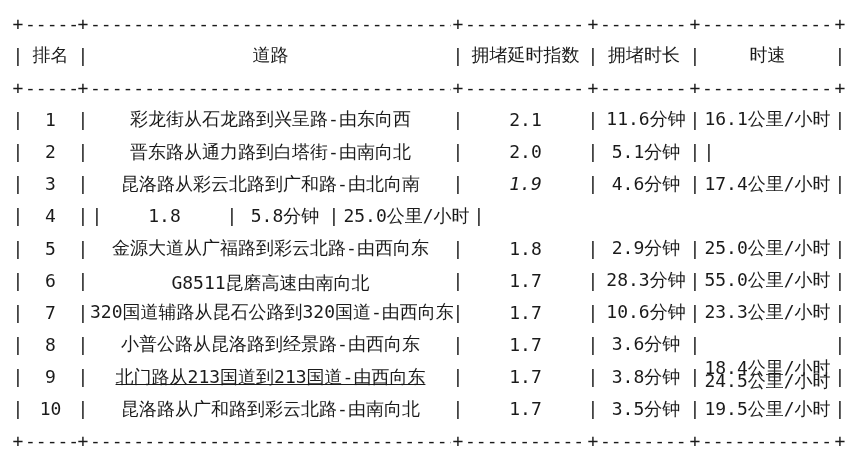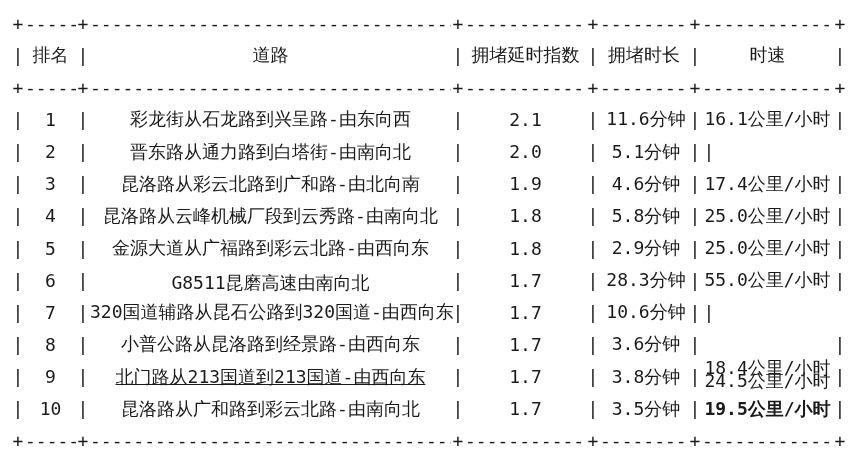--- a/index.html
+++ b/index.html
@@ -112,32 +112,31 @@
       <span class="cell pad-left" style="width: 88px;">5.1分钟</span>
       <span class="vbar">|</span>
       <span class="vbar">|</span>
     </div>
     <div class="t-row">
       <span class="vbar">|</span>
       <span class="cell" style="width: 51px;">3</span>
       <span class="vbar">|</span>
       <span class="cell" style="width: 361px;">昆洛路从彩云北路到广和路-由北向南</span>
       <span class="vbar">|</span>
-      <span class="cell" style="width: 121px;">1.9</span>
+      <span class="cell" style="width: 121px; font-style: italic;">1.9</span>
       <span class="vbar">|</span>
       <span class="cell pad-left" style="width: 88px;">4.6分钟</span>
       <span class="vbar">|</span>
       <span class="cell" style="width: 131px;">17.4公里/小时</span>
       <span class="vbar">|</span>
     </div>
     <div class="t-row">
       <span class="vbar">|</span>
       <span class="cell" style="width: 51px;">4</span>
       <span class="vbar">|</span>
-      <span class="cell" style="width: 361px;">昆洛路从云峰机械厂段到云秀路-由南向北</span>
       <span class="vbar">|</span>
       <span class="cell" style="width: 121px;">1.8</span>
       <span class="vbar">|</span>
       <span class="cell pad-left" style="width: 88px;">5.8分钟</span>
       <span class="vbar">|</span>
       <span class="cell" style="width: 131px;">25.0公里/小时</span>
       <span class="vbar">|</span>
     </div>
     <div class="t-row">
       <span class="vbar">|</span>
@@ -168,20 +167,21 @@
     <div class="t-row">
       <span class="vbar">|</span>
       <span class="cell" style="width: 51px;">7</span>
       <span class="vbar">|</span>
       <span class="cell" style="width: 361px;">320国道辅路从昆石公路到320国道-由西向东</span>
       <span class="vbar">|</span>
       <span class="cell" style="width: 121px;">1.7</span>
       <span class="vbar">|</span>
       <span class="cell pad-left" style="width: 88px;">10.6分钟</span>
       <span class="vbar">|</span>
+      <span class="cell" style="width: 131px;">23.3公里/小时</span>
       <span class="vbar">|</span>
     </div>
     <div class="t-row">
       <span class="vbar">|</span>
       <span class="cell" style="width: 51px;">8</span>
       <span class="vbar">|</span>
       <span class="cell" style="width: 361px;">小普公路从昆洛路到经景路-由西向东</span>
       <span class="vbar">|</span>
       <span class="cell" style="width: 121px;">1.7</span>
       <span class="vbar">|</span>
@@ -206,21 +206,21 @@
     <div class="t-row">
       <span class="vbar">|</span>
       <span class="cell" style="width: 51px;">10</span>
       <span class="vbar">|</span>
       <span class="cell" style="width: 361px;">昆洛路从广和路到彩云北路-由南向北</span>
       <span class="vbar">|</span>
       <span class="cell" style="width: 121px;">1.7</span>
       <span class="vbar">|</span>
       <span class="cell pad-left" style="width: 88px;">3.5分钟</span>
       <span class="vbar">|</span>
-      <span class="cell" style="width: 131px; font-weight: bold;">19.5公里/小时</span>
+      <span class="cell" style="width: 131px;">19.5公里/小时</span>
       <span class="vbar">|</span>
     </div>
     <div class="t-row border-row">
       <span class="junction">+</span>
       <span class="dash-seg" style="width: 51px;">----------</span>
       <span class="junction">+</span>
       <span class="dash-seg" style="width: 361px;">-----------------------------------------</span>
       <span class="junction">+</span>
       <span class="dash-seg" style="width: 121px;">-----------------</span>
       <span class="junction">+</span>

